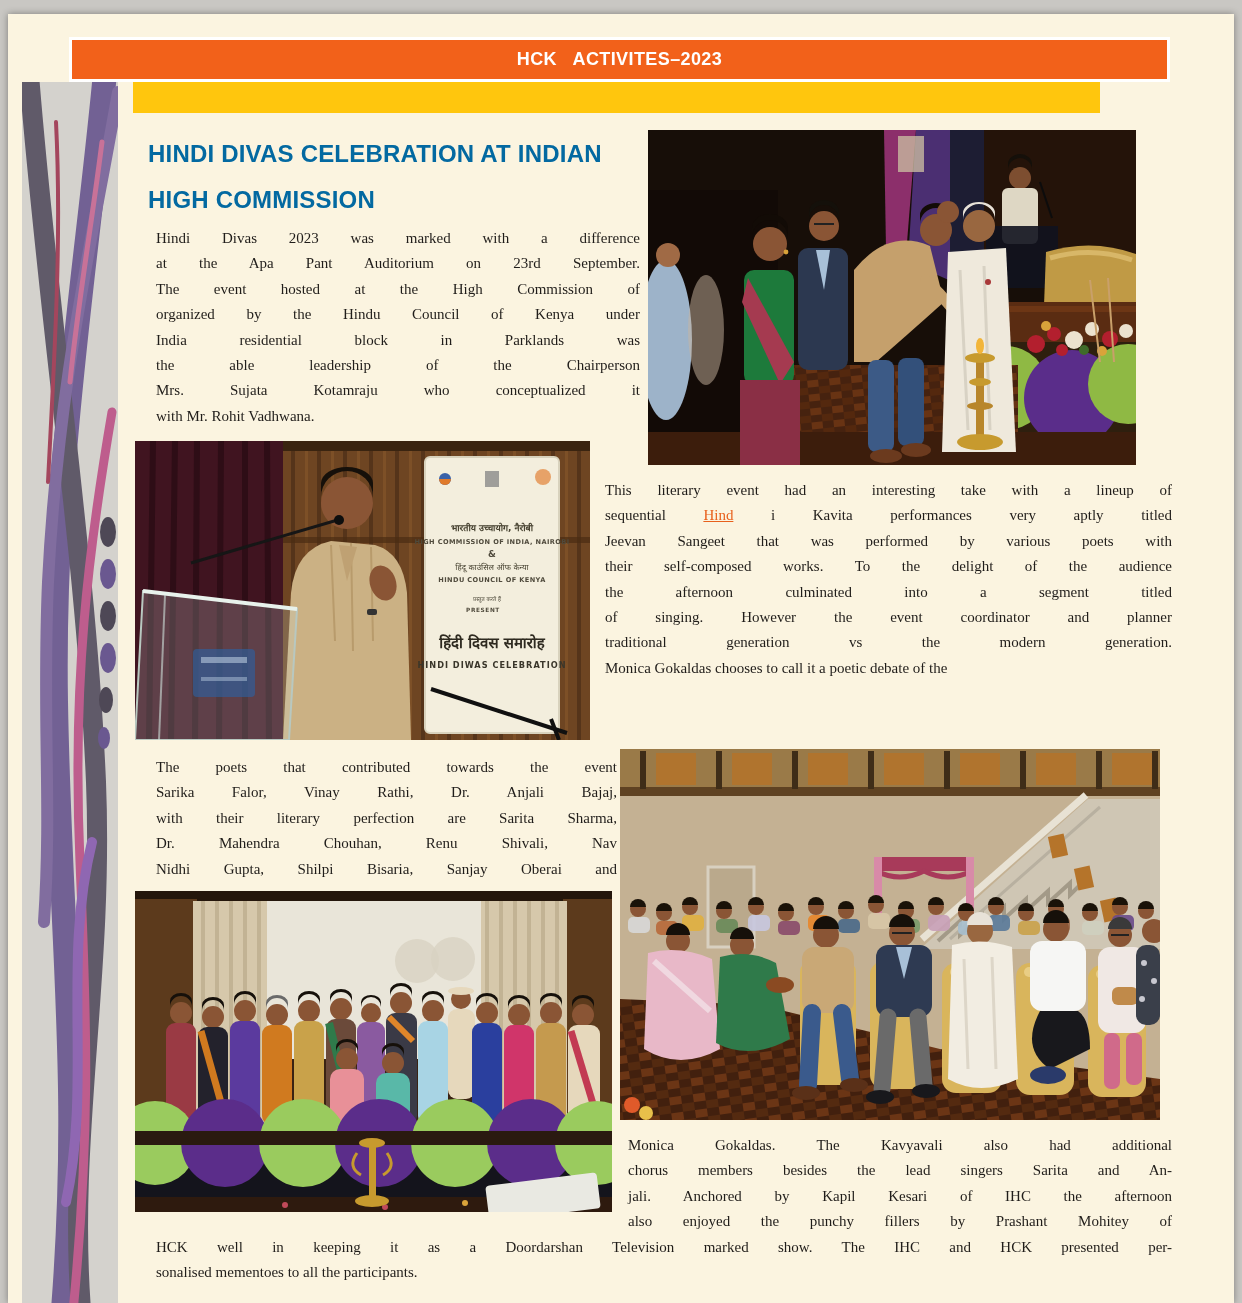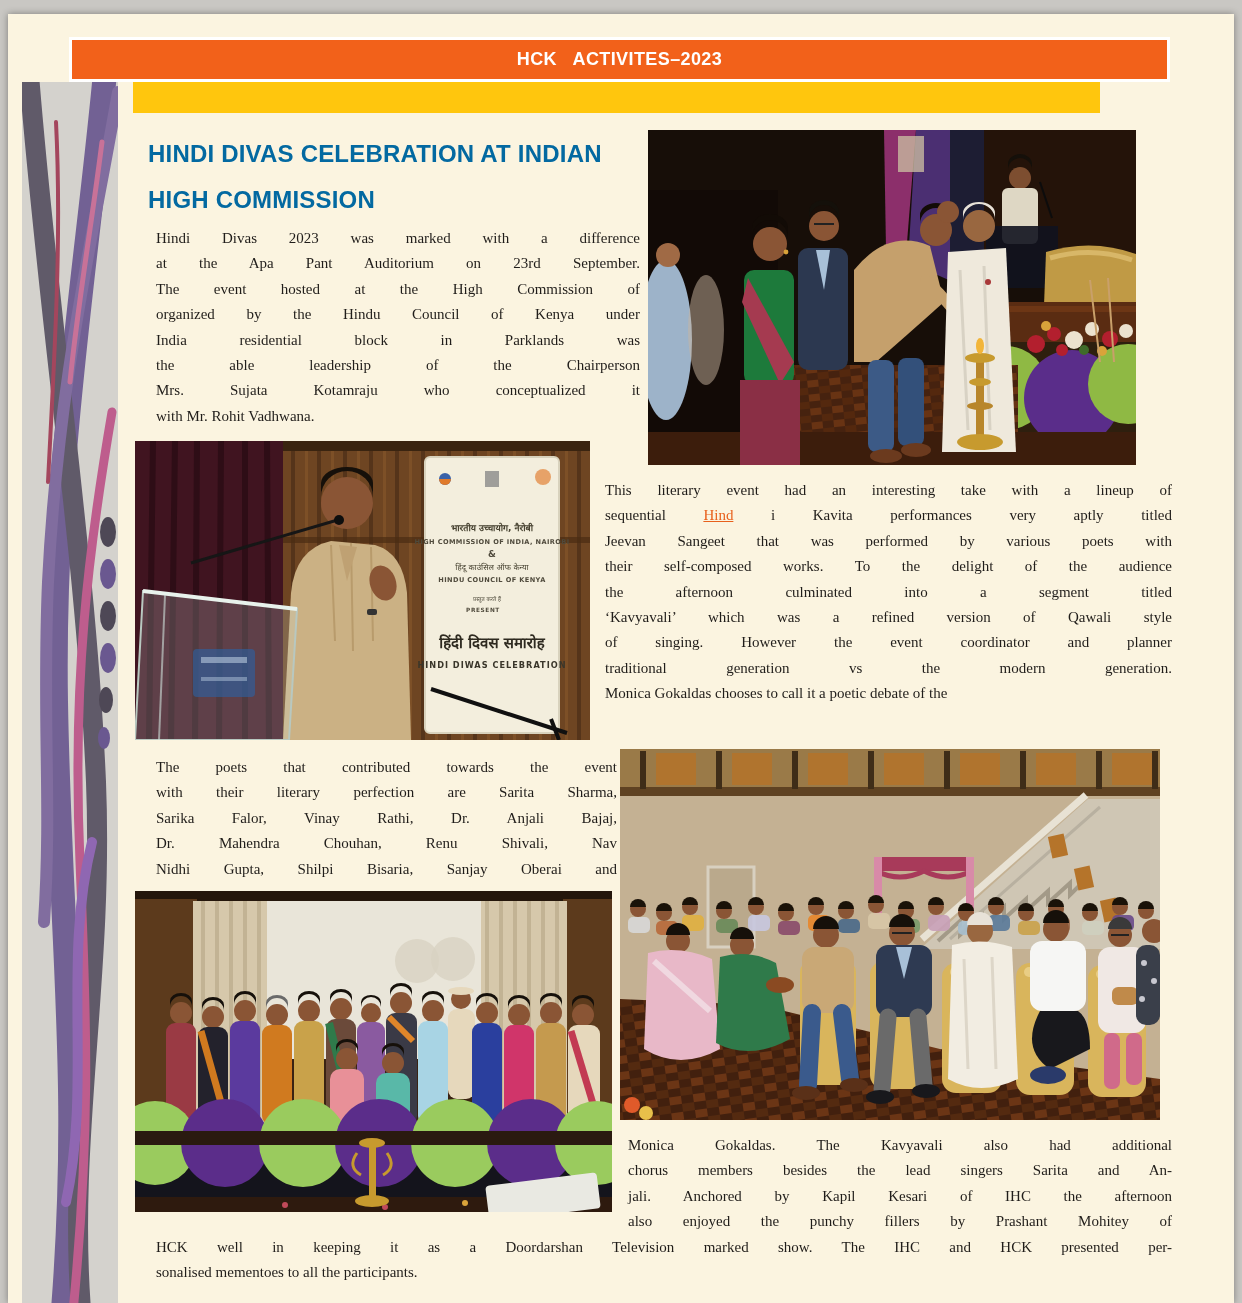--- a/index.html
+++ b/index.html
@@ -91,31 +91,30 @@
       <div class="jline">with Mr. Rohit Vadhwana.</div>
     </div>
 
   <div class="para p2 abs">
     <div class="jline"><span>This literary event had an interesting take with a lineup of</span></div>
     <div class="jline"><span>sequential </span><a class="hlink">Hind</a><span> i Kavita performances very aptly titled</span></div>
     <div class="last-left">
         <div class="jline">Jeevan Sangeet that was performed by various poets with</div>
         <div class="jline">their self-composed works. To the delight of the audience</div>
         <div class="jline">the afternoon culminated into a segment titled</div>
-        <div class="jline">‘Kavyavali’ which was a refined version of Qawali style</div>
         <div class="jline">of singing. However the event coordinator and planner</div>
         <div class="jline">traditional generation vs the modern generation.</div>
         <div class="jline">Monica Gokaldas chooses to call it a poetic debate of the</div>
       </div>
   </div>
 
   <div class="para p3 abs">
       <div class="jline">The poets that contributed towards the event</div>
+      <div class="jline">Sarika Falor, Vinay Rathi, Dr. Anjali Bajaj,</div>
       <div class="jline">with their literary perfection are Sarita Sharma,</div>
-      <div class="jline">Sarika Falor, Vinay Rathi, Dr. Anjali Bajaj,</div>
       <div class="jline">Dr. Mahendra Chouhan, Renu Shivali, Nav</div>
       <div class="jline">Nidhi Gupta, Shilpi Bisaria, Sanjay Oberai and</div>
     </div>
 
   <div class="para p4 abs">
       <div class="jline">Monica Gokaldas. The Kavyavali also had additional</div>
       <div class="jline">chorus members besides the lead singers Sarita and An-</div>
       <div class="jline">jali. Anchored by Kapil Kesari of IHC the afternoon</div>
       <div class="jline">also enjoyed the punchy fillers by Prashant Mohitey of</div>
     </div>

